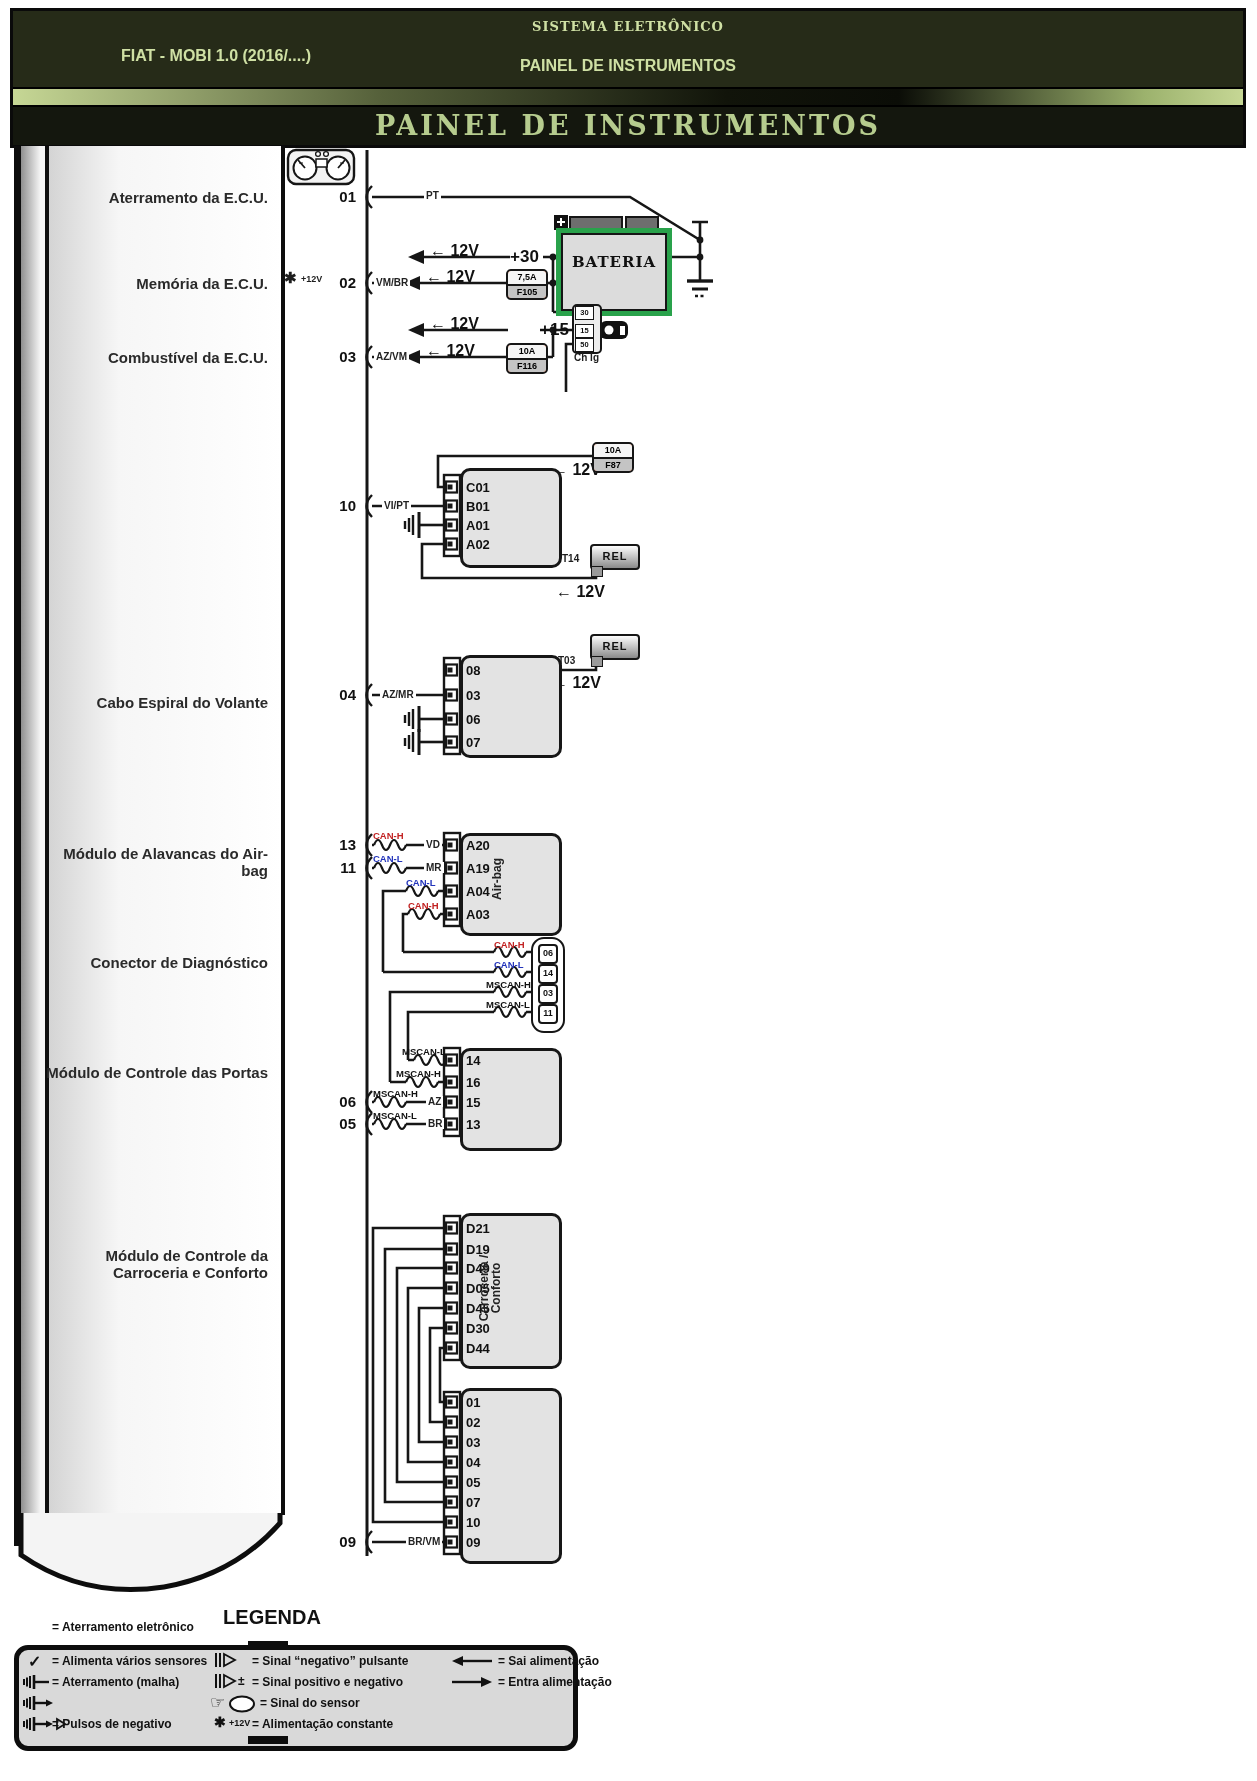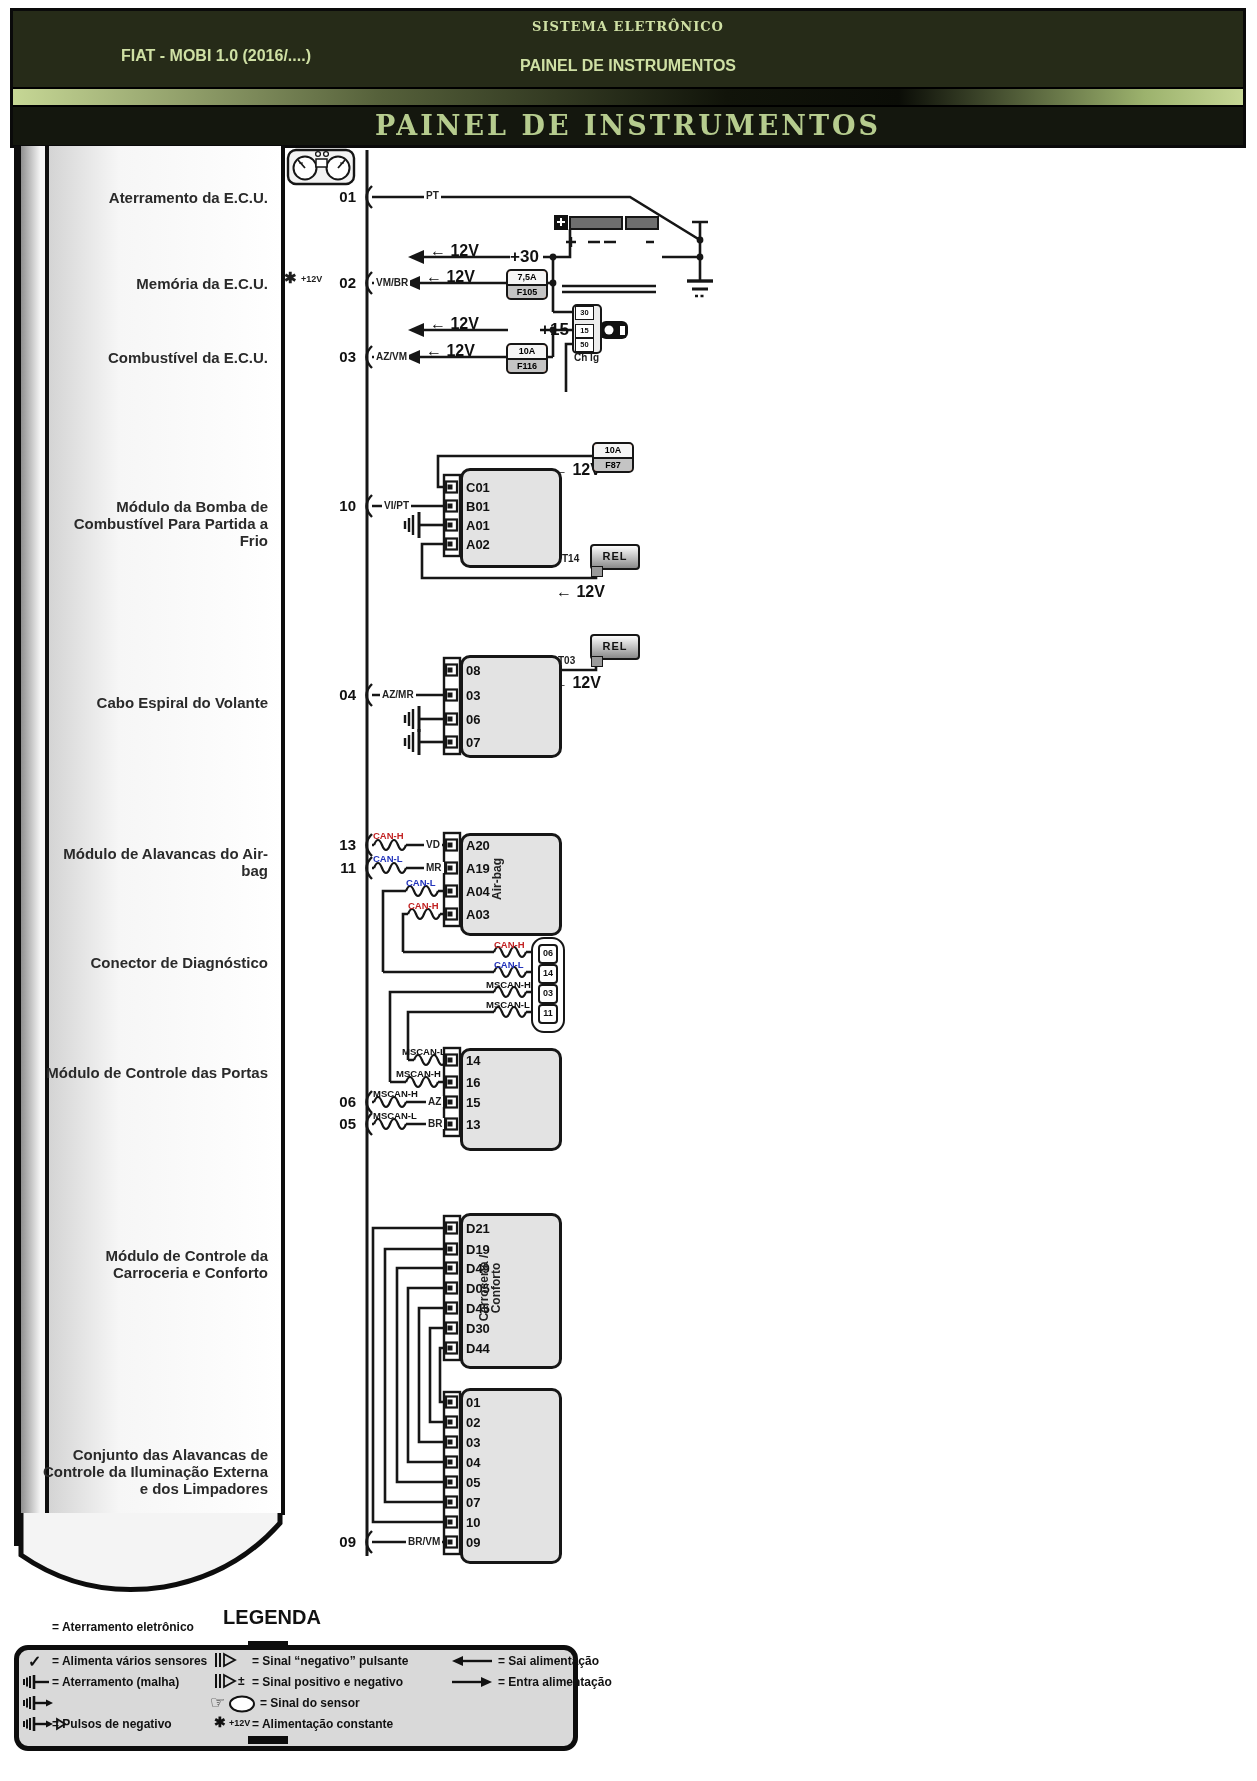--- a/index.html
+++ b/index.html
@@ -87,36 +87,27 @@
   <div class="abs" id="curlstrip"></div>
   <div class="abs" id="panel"></div>
   <svg class="abs" style="left:14px;top:1513px;" width="285" height="100">
     <path d="M7,0 H266 V10 Q220,62 150,74 Q70,86 7,42 Z" fill="#f4f4f4" stroke="none"></path>
     <path d="M7,0 V42 Q70,86 150,74 Q220,62 266,10 V0" fill="none" stroke="#0d0d0d" stroke-width="5"></path>
   </svg>
 
   <div class="sec" style="top:189px"><span>Aterramento da E.C.U.</span></div>
   <div class="sec" style="top:275px"><span>Memória da E.C.U.</span></div>
   <div class="sec" style="top:349px"><span>Combustível da E.C.U.</span></div>
-  <div class="sec" style="top:498px">
-      <span style="display:block">Módulo da Bomba de</span>
-      <span style="display:block">Combustível Para Partida a Frio</span>
-    </div>
   <div class="sec" style="top:694px"><span>Cabo Espiral do Volante</span></div>
   <div class="sec" style="top:845px"><span>Módulo de Alavancas do Air-bag</span></div>
   <div class="sec" style="top:954px"><span>Conector de Diagnóstico</span></div>
   <div class="sec" style="top:1064px"><span>Módulo de Controle das Portas</span></div>
   <div class="sec" style="top:1247px">
       <span style="display:block">Módulo de Controle da</span>
       <span style="display:block">Carroceria e Conforto</span>
-    </div>
-  <div class="sec" style="top:1446px">
-      <span style="display:block">Conjunto das Alavancas de</span>
-      <span style="display:block">Controle da Iluminação Externa</span>
-      <span style="display:block">e dos Limpadores</span>
     </div>
 
   <svg class="abs" style="left:0;top:0" width="1257" height="1781" viewBox="0 0 1257 1781" fill="none" stroke="#161616" stroke-width="2.6">
 
     <g>
       <rect x="288" y="150" width="66" height="34" rx="8" fill="#f3f3f3" stroke-width="2.4"></rect>
       <circle cx="305" cy="168" r="11.5" fill="#fff" stroke-width="2"></circle>
       <circle cx="338" cy="168" r="11.5" fill="#fff" stroke-width="2"></circle>
       <path d="M305,168 L298,160 M338,168 L345,160" stroke-width="1.8"></path>
       <path d="M299,163 h4 M340,163 h4" stroke-width="1.2"></path>
@@ -439,20 +430,24 @@
   </div>
   <div class="fuse" style="left:506px;top:343px">
     <span class="fa">10A</span>
     <span class="fn">F116</span>
   </div>
   <div class="fuse" style="left:592px;top:442px">
     <span class="fa">10A</span>
     <span class="fn">F87</span>
   </div>
 
+  <div class="abs" id="bat">
+    <div class="inner"></div>
+    <div class="nm">BATERIA</div>
+  </div>
 
   <div class="abs" id="ign"></div>
   <div class="ignp" style="top:306px">30</div>
   <div class="ignp" style="top:324px">15</div>
   <div class="ignp" style="top:338px">50</div>
   <span class="t" style="left:574px;top:352px;font-weight:bold;font-size:10px">Ch Ig</span>
 
   <div class="rel" style="left:590px;top:544px">REL</div>
   <div class="relstub" style="left:591px;top:566px"></div>
   <span class="t" style="left:562px;top:553px;font-weight:bold;font-size:10px">T14</span>

